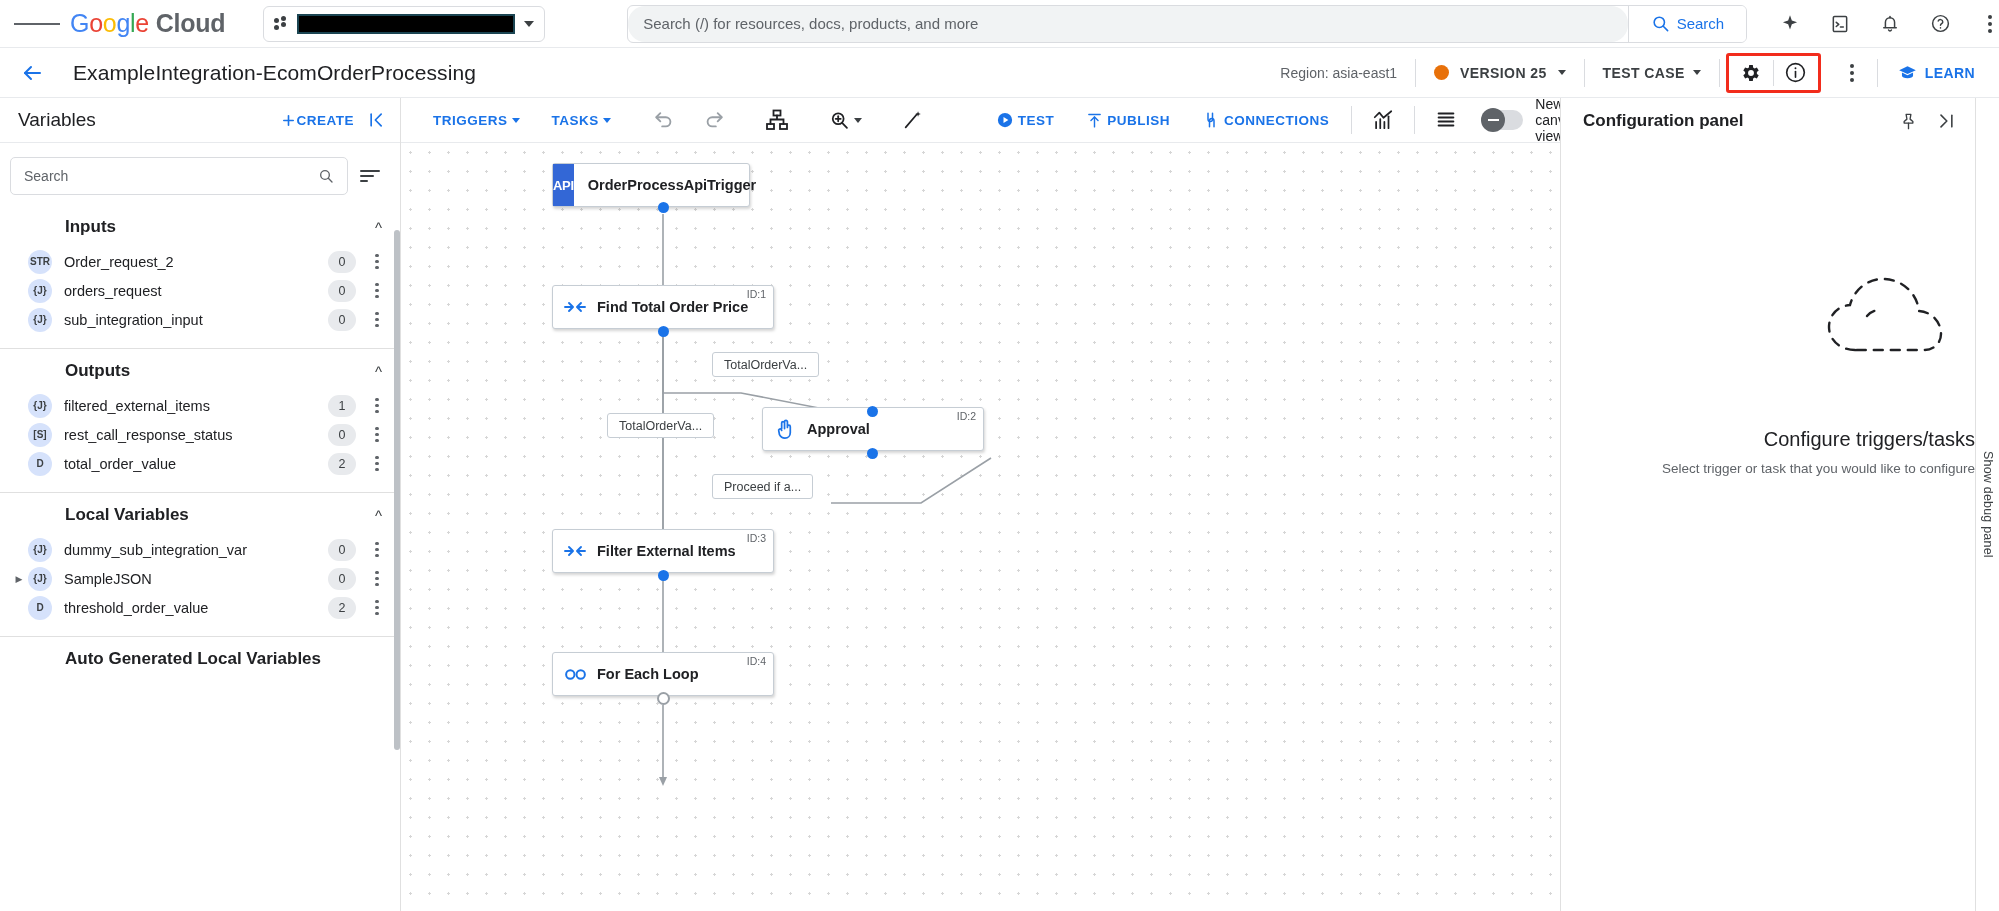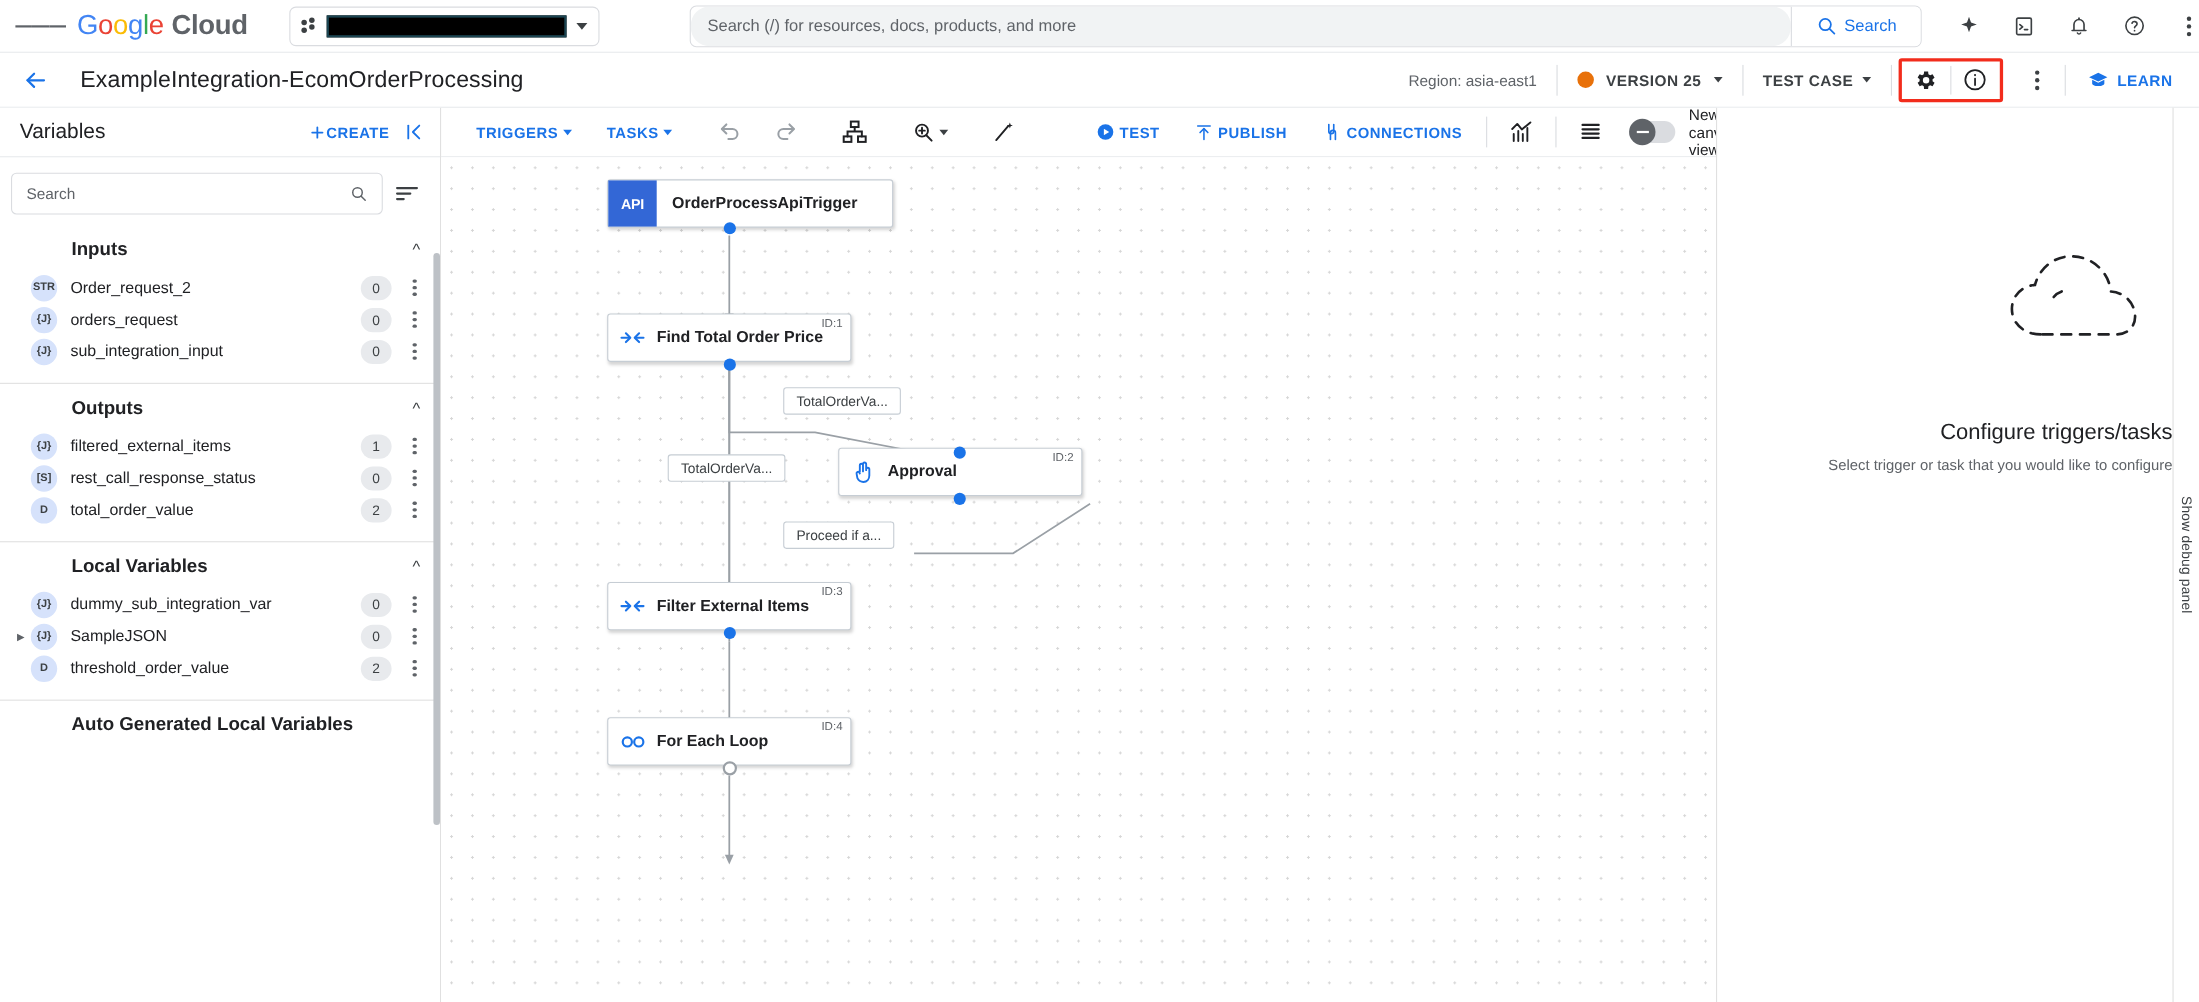--- a/index.html
+++ b/index.html
@@ -556,21 +556,21 @@
             <path d="M262 440 L262 516"></path>
             <path d="M262 193 L262 440"></path>
             <path d="M262 562 L262 638"></path>
           </g>
           <polygon points="258,142 266,142 262,151" fill="#9aa0a6"></polygon>
           <polygon points="258,394 266,394 262,403" fill="#9aa0a6"></polygon>
           <polygon points="258,512 266,512 262,521" fill="#9aa0a6"></polygon>
           <polygon points="258,634 266,634 262,643" fill="#9aa0a6"></polygon>
         </svg>
 
-        <div class="node" style="left:151px; top:20px; width:260px;">
+        <div class="node" style="left:151px; top:20px; width:198px;">
           <span class="api-badge">API</span>
           <span class="nlabel" style="padding-left:14px">OrderProcessApiTrigger</span>
         </div>
         <span class="dot-node" style="left:257px; top:59px;"></span>
 
         <div class="node" style="left:151px; top:142px; width:222px;">
           <span class="nicon">
             <svg width="24" height="24" viewBox="0 0 24 24" fill="none" stroke="#1a73e8" stroke-width="1.9">
               <line x1="2" y1="12" x2="9" y2="12" stroke-linecap="round"></line>
               <line x1="15" y1="12" x2="22" y2="12" stroke-linecap="round"></line>
@@ -621,20 +621,37 @@
             </svg>
           </span>
           <span class="nlabel">For Each Loop</span>
           <span class="nid">ID:4</span>
         </div>
         <span class="dot-node hollow" style="left:256px; top:549px;"></span>
       </div>
     </div>
 
     <div class="cfgpanel">
+      <div class="cfghead">
+        <h3>Configuration panel</h3>
+        <div style="margin-left:auto;display:flex;">
+          <div class="ic">
+            <svg width="19" height="19" viewBox="0 0 24 24" fill="none" stroke="#3c4043" stroke-width="1.7">
+              <path d="M9 3h6l-1 6 3.5 3v2H6.5v-2L10 9z" stroke-linejoin="round"></path>
+                <line x1="12" y1="14" x2="12" y2="21" stroke-linecap="round"></line>
+            </svg>
+          </div>
+          <div class="ic">
+            <svg width="20" height="20" viewBox="0 0 24 24" fill="none" stroke="#3c4043" stroke-width="1.9">
+              <polyline points="6,5 13,12 6,19" stroke-linecap="round" stroke-linejoin="round"></polyline>
+                <line x1="19" y1="5" x2="19" y2="19" stroke-linecap="round"></line>
+            </svg>
+          </div>
+        </div>
+      </div>
       <div class="cfgbody">
         <svg width="160" height="110" viewBox="0 0 160 110" fill="none" stroke="#202124" stroke-width="2.4" stroke-dasharray="9 8" stroke-linecap="round">
           <path d="M40 88c-15 0-26-10-26-23 0-12 9-21 21-22 4-15 17-26 33-26 19 0 34 14 36 32 13 1 22 11 22 23 0 9-7 16-17 16z"></path>
           <path d="M52 54c3-4 8-6 13-6"></path>
         </svg>
         <div class="cfgtitle">Configure triggers/tasks</div>
         <div class="cfgsub">Select trigger or task that you would like to configure</div>
       </div>
     </div>
 

